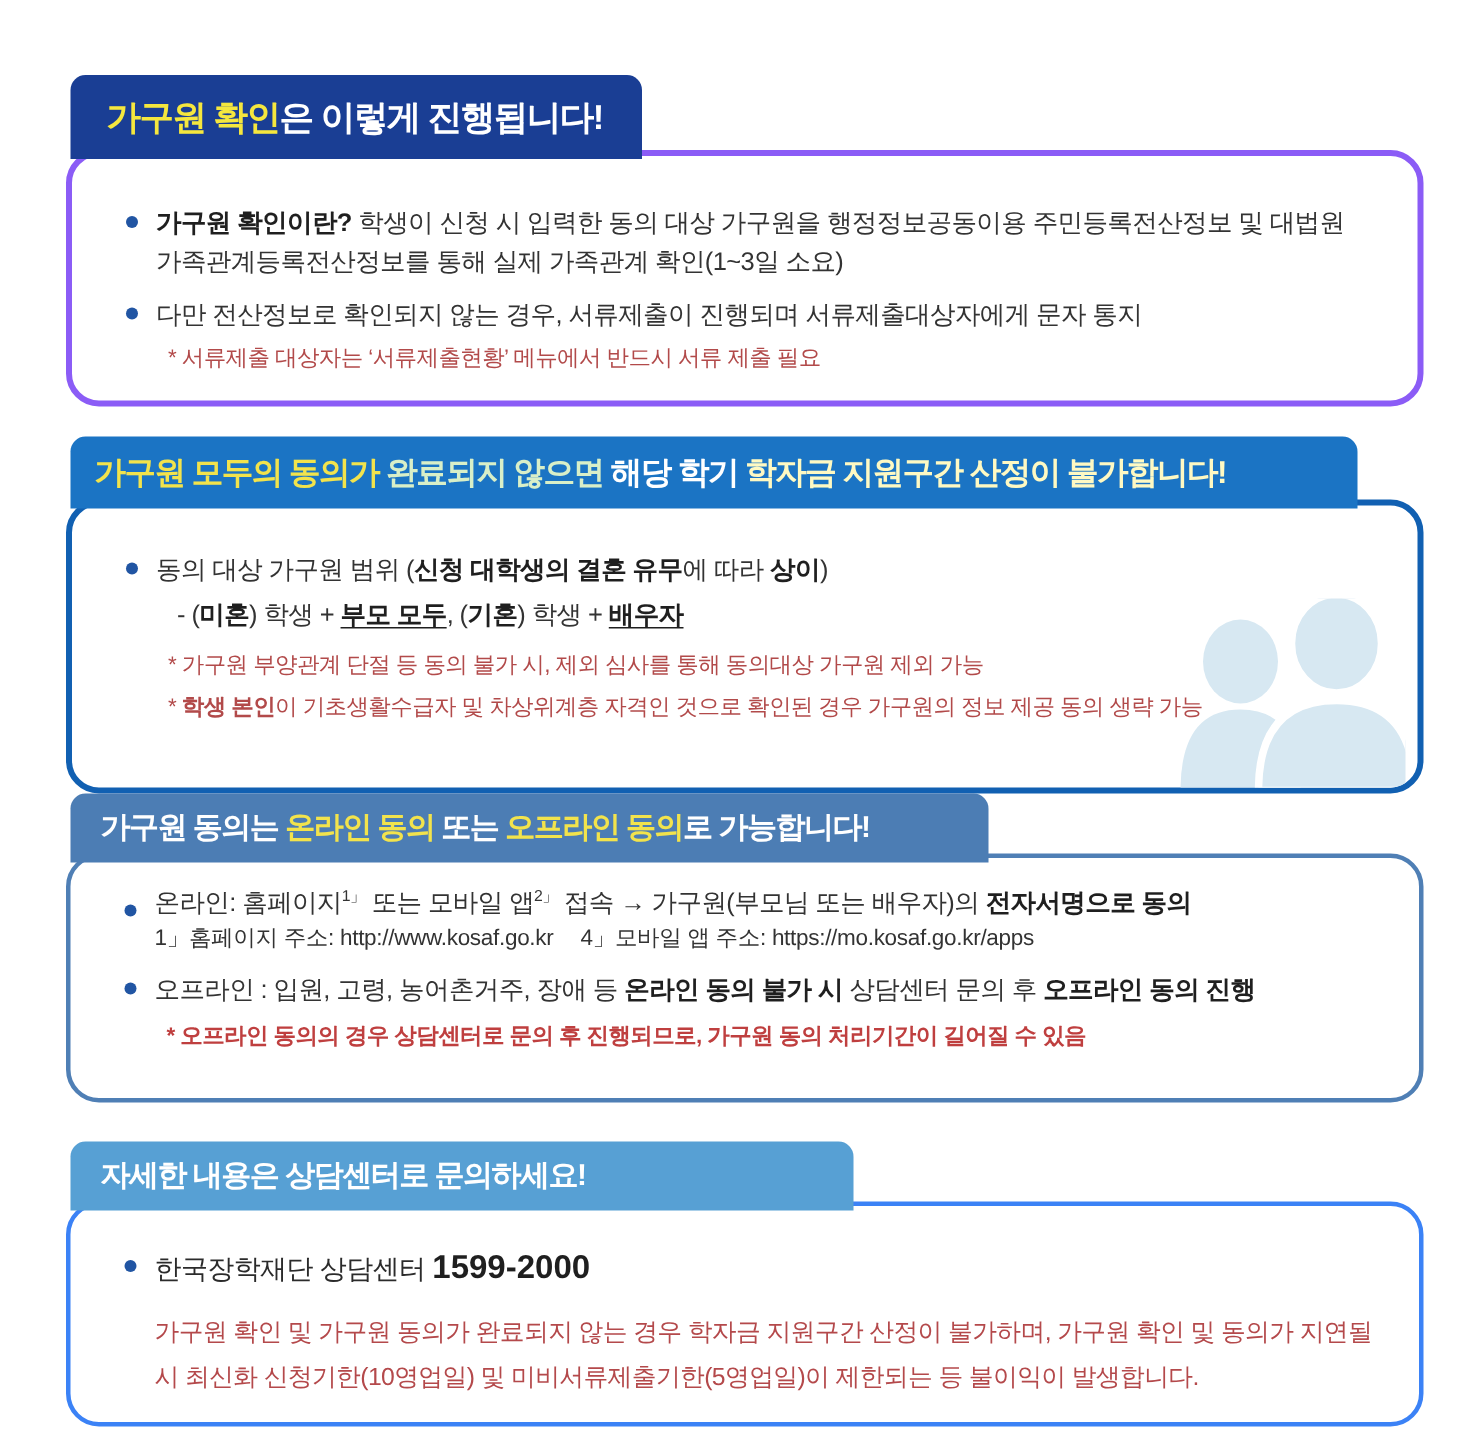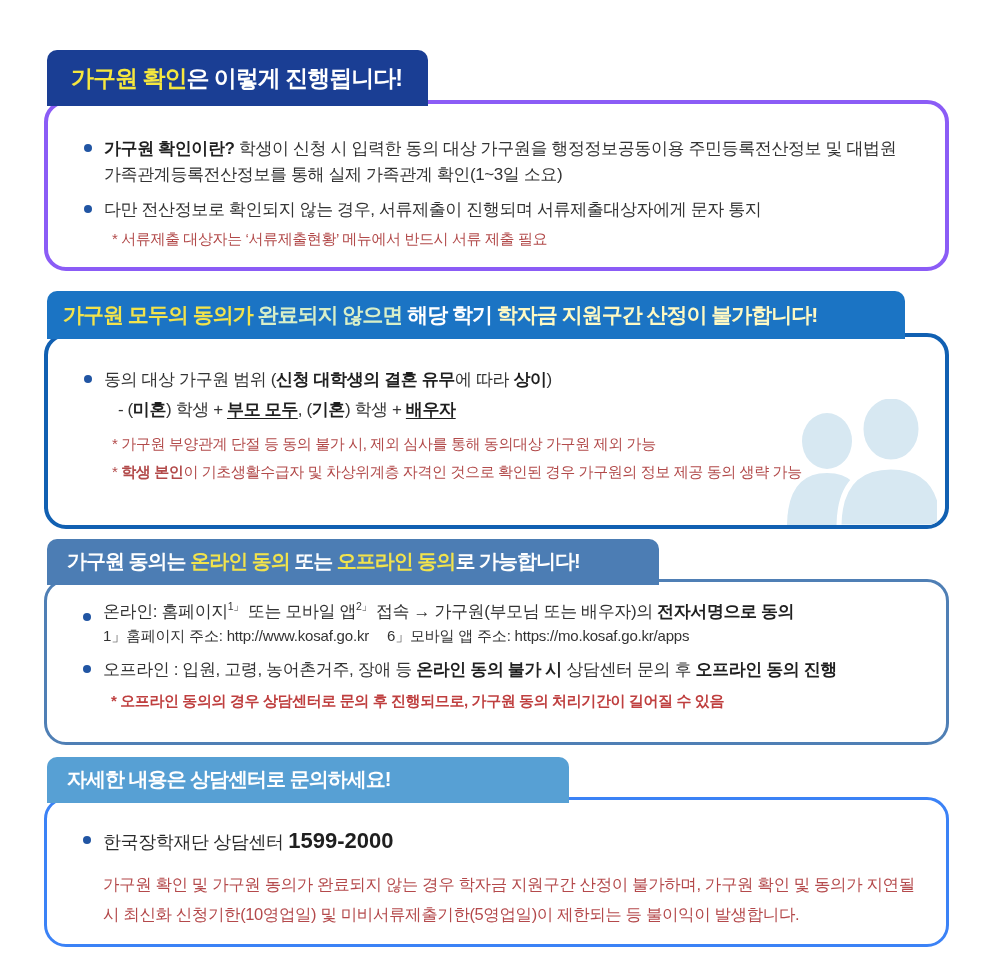--- a/index.html
+++ b/index.html
@@ -29,22 +29,22 @@
   .tab4 { background: #57a0d4; font-size: 20px; padding: 9px 22px 10px 20px; min-width: 522px; }
 
   .box {
     position: relative; z-index: 1;
     margin-top: -6px;
     background: #ffffff;
     border-radius: 22px;
     overflow: hidden;
   }
   .box1 { border: 4px solid #8b5cf6; min-height: 164px; padding: 32px 28px 16px 34px; margin-bottom: 20px; }
-  .box2 { border: 4px solid #1160b2; min-height: 196px; padding: 30px 28px 16px 34px; margin-bottom: 10px; }
-  .box3 { border: 3px solid #4f7fb5; min-height: 166px; padding: 17px 20px 12px 34px; margin-bottom: 12px; }
+  .box2 { border: 4px solid #1160b2; min-height: 196px; padding: 30px 28px 16px 34px; }
+  .box3 { border: 3px solid #4f7fb5; min-height: 166px; padding: 17px 20px 12px 34px; margin-bottom: 26px; }
   .box4 { border: 3px solid #3b82f6; min-height: 150px; padding: 26px 28px 14px 34px; }
 
   .row { display: flex; align-items: flex-start; }
   .dot {
     flex: 0 0 8px; width: 8px; height: 8px;
     border-radius: 50%; background: #2155a3;
     margin: 8px 12px 0 2px;
   }
   .txt { font-size: 17px; line-height: 1.55; letter-spacing: -0.4px; }
   b, .b { font-weight: bold; color: #1f1f1f; }
@@ -140,21 +140,21 @@
   <section class="card">
     <div class="tab tab3">
       <span class="hl-white">가구원 동의는 </span><span class="hl-yellow">온라인 동의</span><span class="hl-white"> 또는 </span><span class="hl-yellow">오프라인 동의</span><span class="hl-white">로 가능합니다!</span>
     </div>
     <div class="box box3">
       <div class="row txt">
         <span class="dot" style="margin-top:14px;"></span>
         <span>
           <span>온라인: 홈페이지</span><sup>1」</sup><span> 또는 모바일 앱</span><sup>2」</sup><span> 접속 → 가구원(부모님 또는 배우자)의 </span><b>전자서명으로 동의</b>
           <div class="sub-url">
-            <span>1」홈페이지 주소: http://www.kosaf.go.kr</span><span class="gap">6」모바일 앱 주소: https://mo.kosaf.go.kr/apps</span>
+            <span>1」홈페이지 주소: http://www.kosaf.go.kr</span><span class="gap">4」모바일 앱 주소: https://mo.kosaf.go.kr/apps</span>
           </div>
         </span>
       </div>
       <div class="row txt mb6" style="margin-top:9px;">
         <span class="dot"></span>
         <span><span>오프라인 : 입원, 고령, 농어촌거주, 장애 등 </span><b>온라인 동의 불가 시</b><span> 상담센터 문의 후 </span><b>오프라인 동의 진행</b></span>
       </div>
       <div class="note note-strong">* 오프라인 동의의 경우 상담센터로 문의 후 진행되므로, 가구원 동의 처리기간이 길어질 수 있음</div>
     </div>
   </section>

